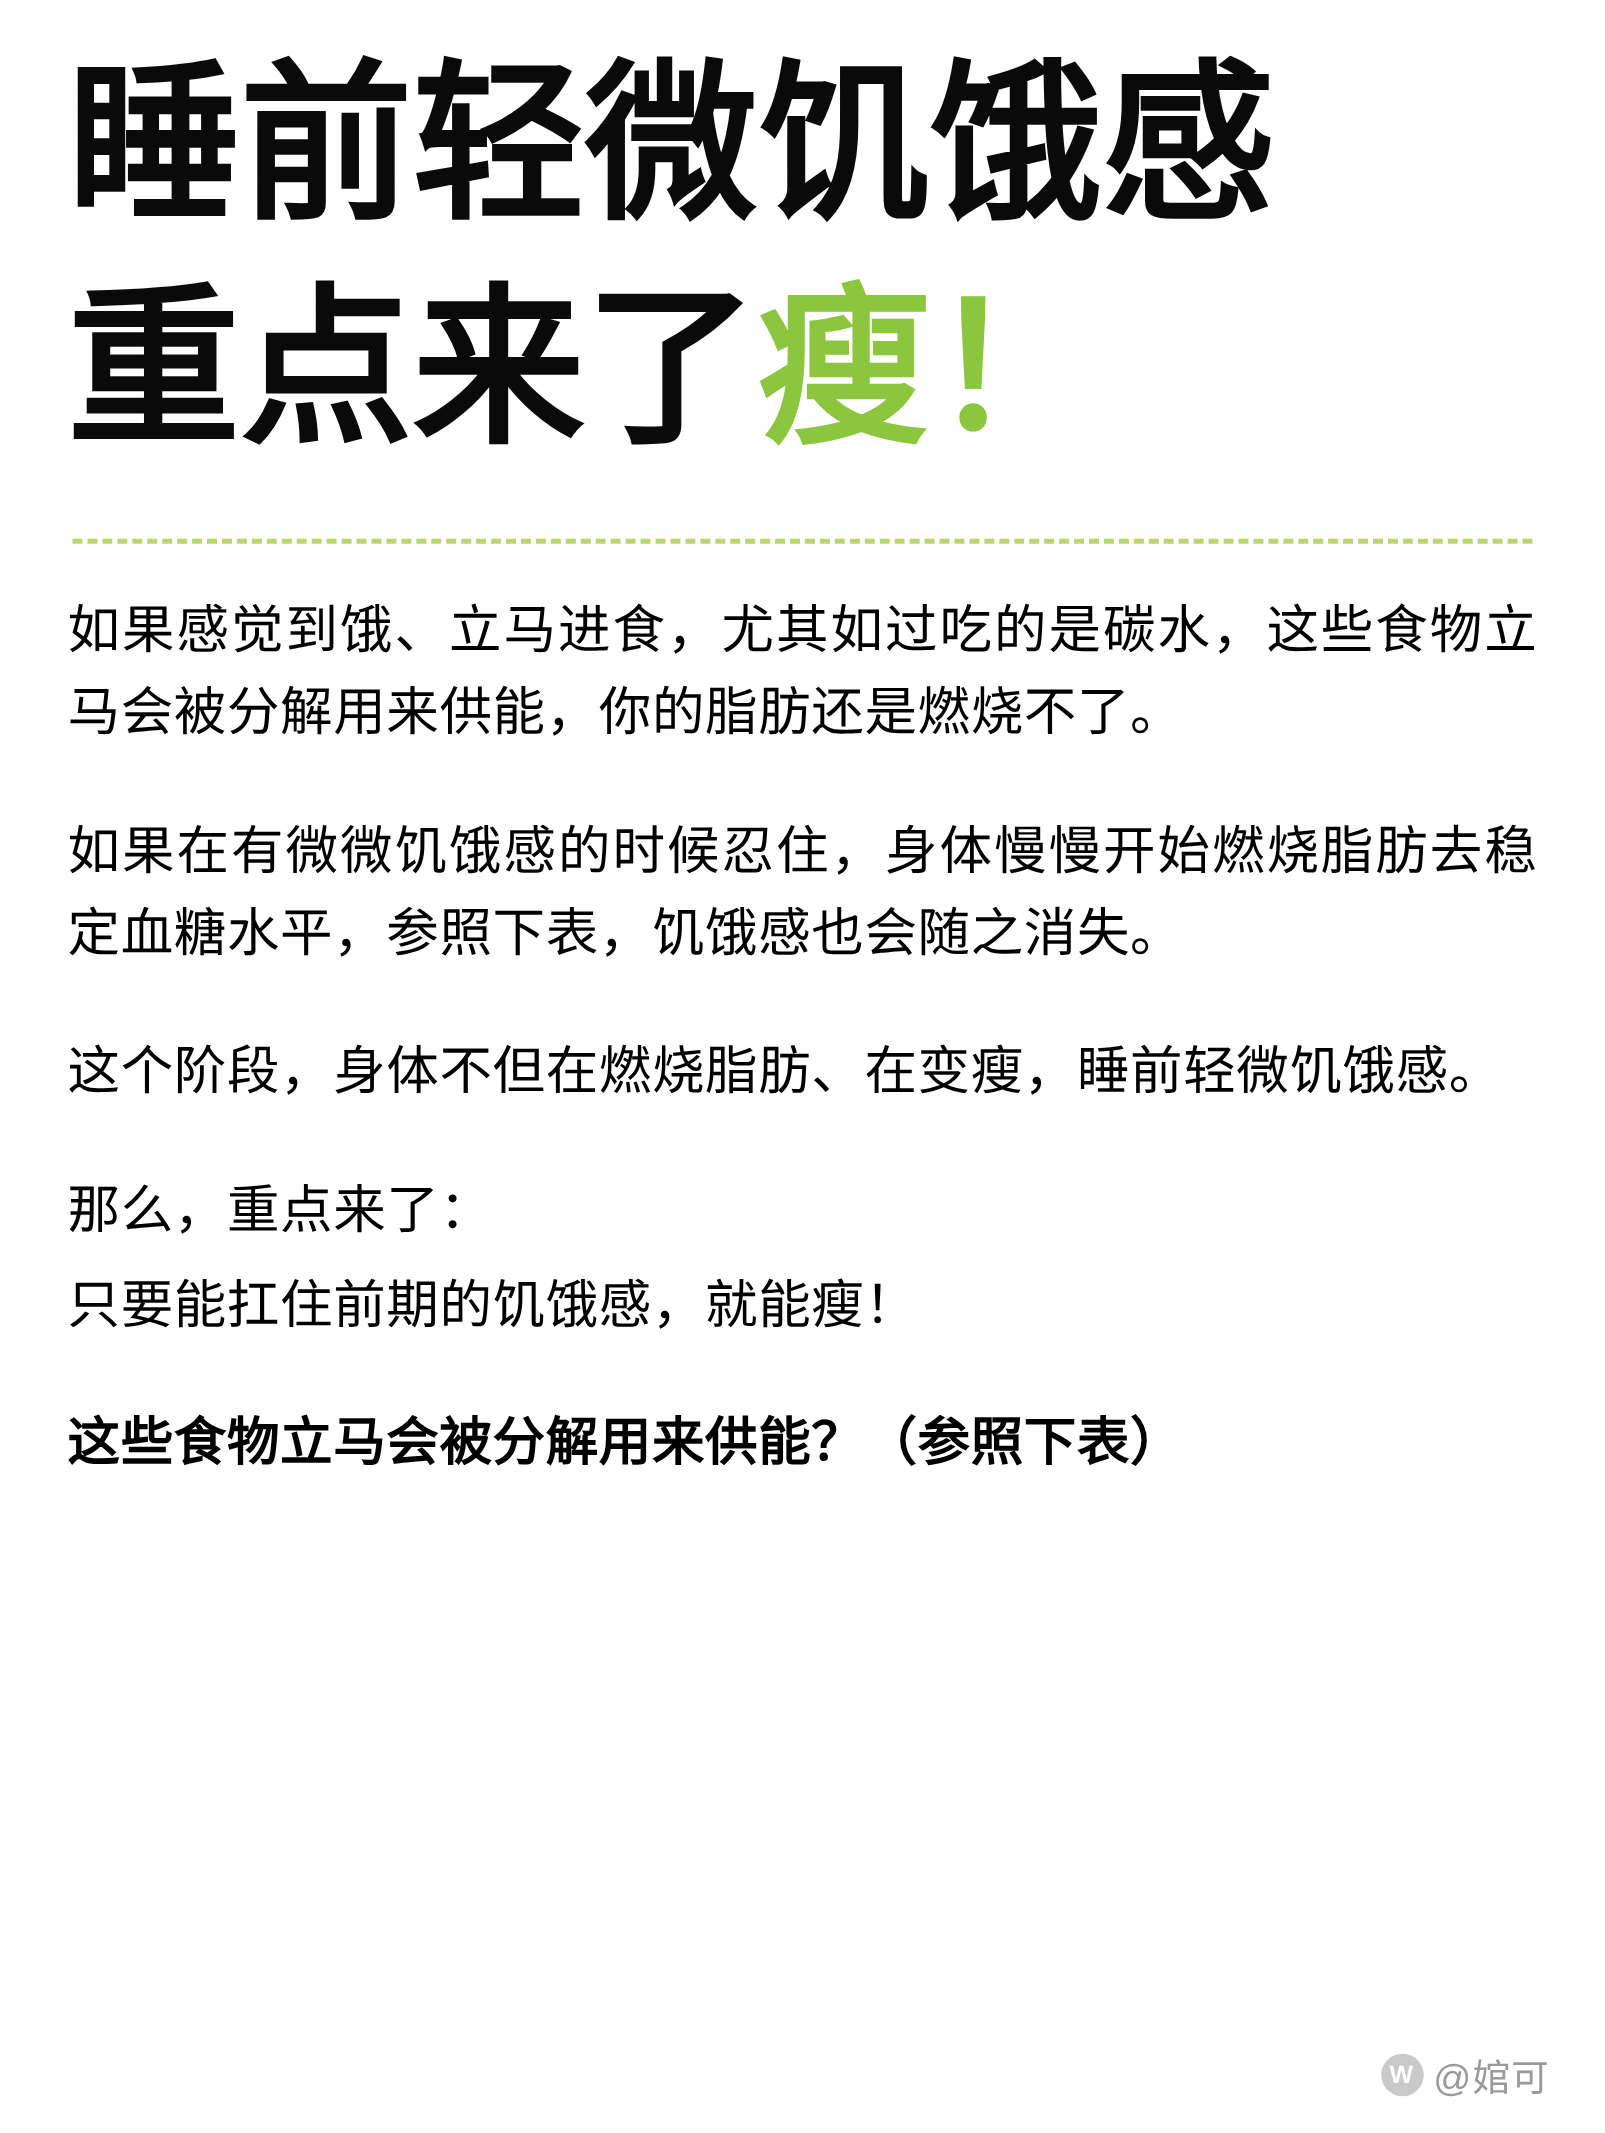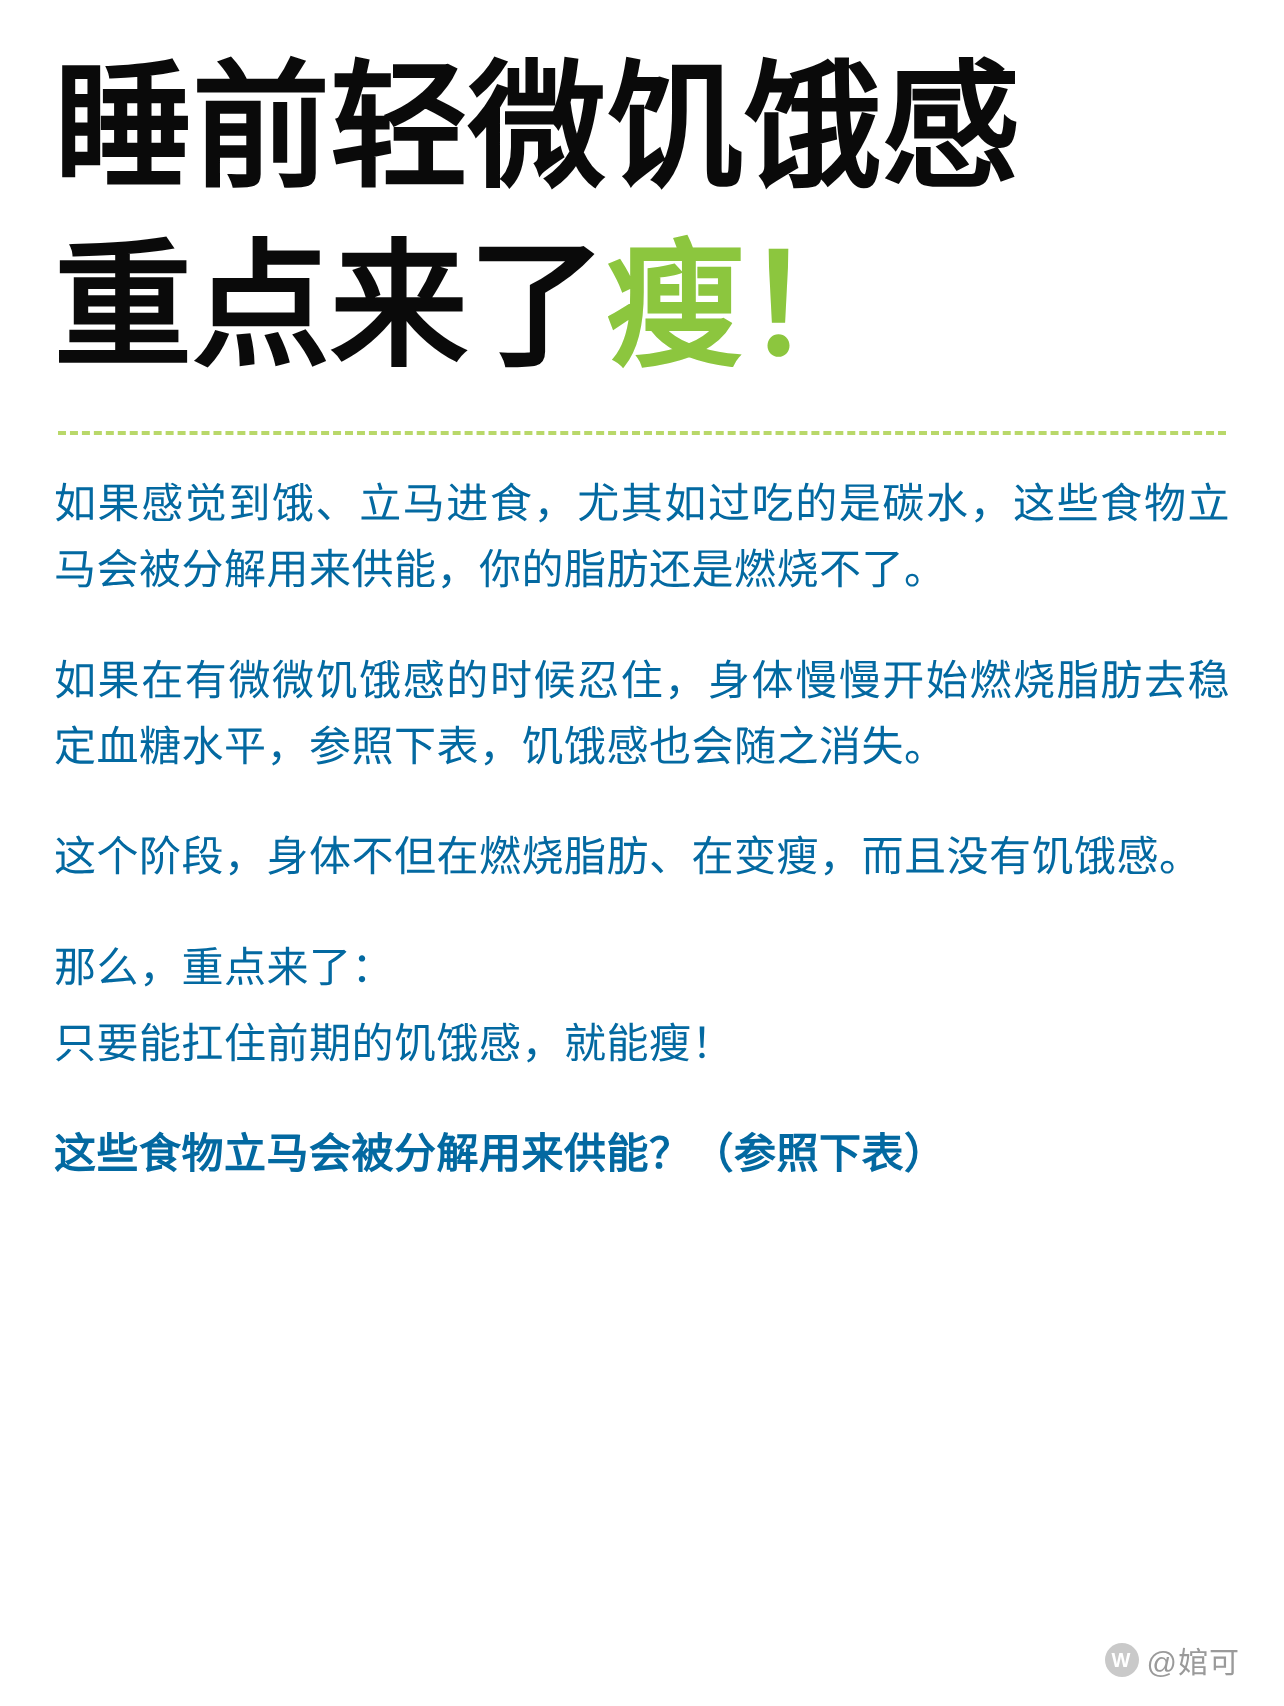--- a/index.html
+++ b/index.html
@@ -24,21 +24,21 @@
     padding: 38px 54px 0 54px;
   }
   .headline {
     margin: 0;
     padding: 0;
     font-size: 138px;
     line-height: 1.30;
     font-weight: 900;
     letter-spacing: 0px;
     color: #0a0a0a;
-    font-family: Liberation Sans, sans-serif;
+    font-family: Liberation Mono, monospace;
   }
   .headline .line {
     display: block;
     white-space: nowrap;
   }
   .headline .accent {
     color: #8cc63e;
   }
   .divider {
     margin: 34px 4px 0 4px;
@@ -46,21 +46,21 @@
     border-top: 4px dashed #b9d86a;
     height: 0;
   }
   .body-copy {
     margin-top: 36px;
   }
   .para {
     margin: 0 0 44px 0;
     font-size: 42px;
     line-height: 1.58;
-    color: #0369a1;
+    color: #000000;
     letter-spacing: 0.5px;
     text-align: justify;
     text-justify: inter-character;
   }
   .para.tight {
     margin-bottom: 10px;
   }
   .para.bold {
     font-weight: 700;
     margin-bottom: 44px;
@@ -97,21 +97,21 @@
   <h1 class="headline">
     <span class="line">睡前轻微饥饿感</span>
     <span class="line"><span>重点来了</span><span class="accent">瘦！</span></span>
   </h1>
 
   <hr class="divider">
 
   <div class="body-copy">
     <p class="para">如果感觉到饿、立马进食，尤其如过吃的是碳水，这些食物立马会被分解用来供能，你的脂肪还是燃烧不了。</p>
     <p class="para">如果在有微微饥饿感的时候忍住，身体慢慢开始燃烧脂肪去稳定血糖水平，参照下表，饥饿感也会随之消失。</p>
-    <p class="para">这个阶段，身体不但在燃烧脂肪、在变瘦，而且没有饥饿感。</p>
+    <p class="para">这个阶段，身体不但在燃烧脂肪、在变瘦，睡前轻微饥饿感。</p>
     <p class="para tight">那么，重点来了：</p>
     <p class="para">只要能扛住前期的饥饿感，就能瘦！</p>
     <p class="para bold">这些食物立马会被分解用来供能？（参照下表）</p>
   </div>
 
   <div class="watermark">
     <span class="wb-badge">W</span>
     <span>@婠可</span>
   </div>
 

